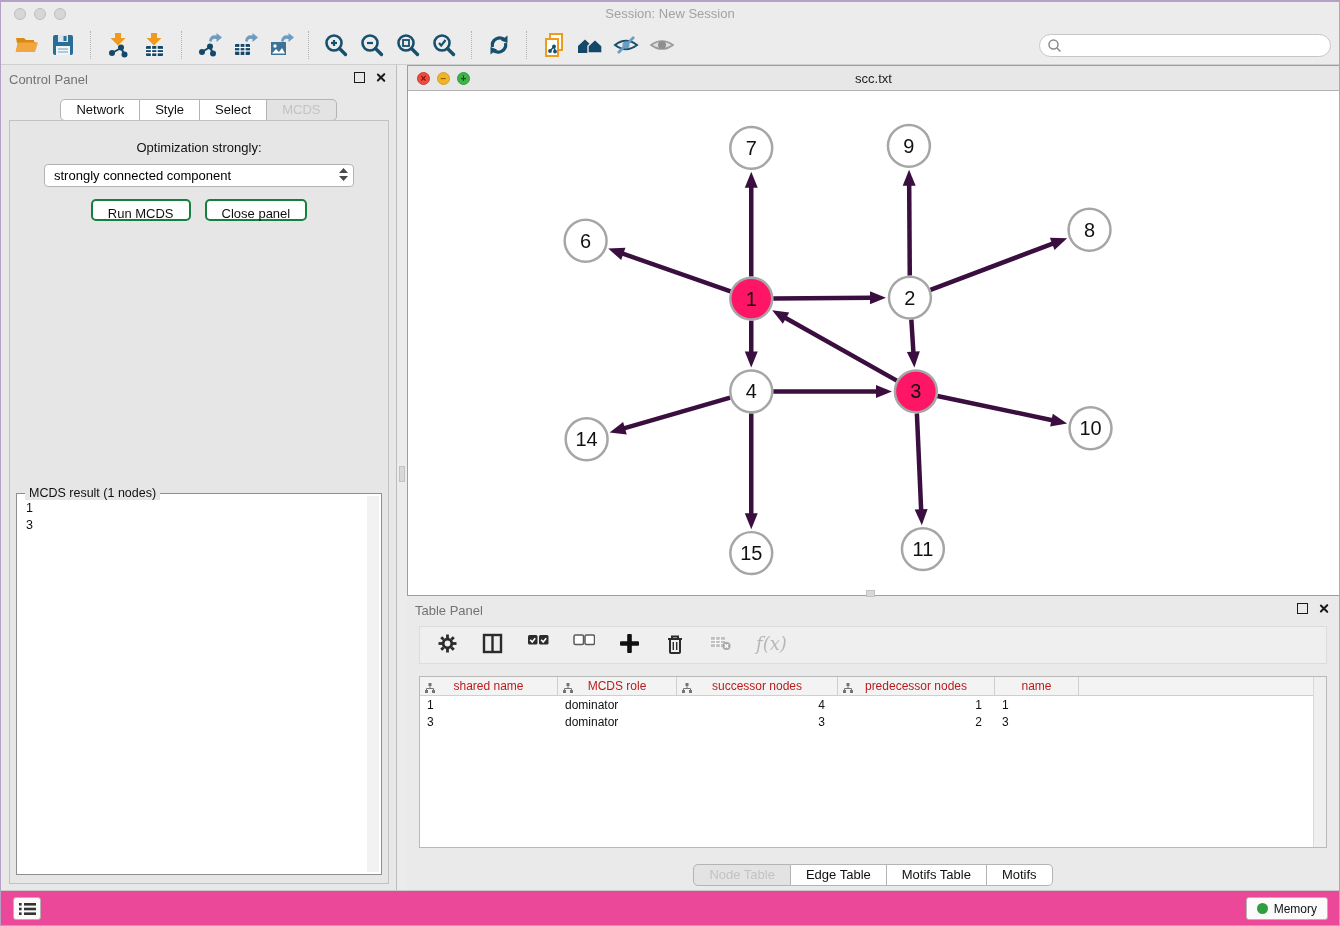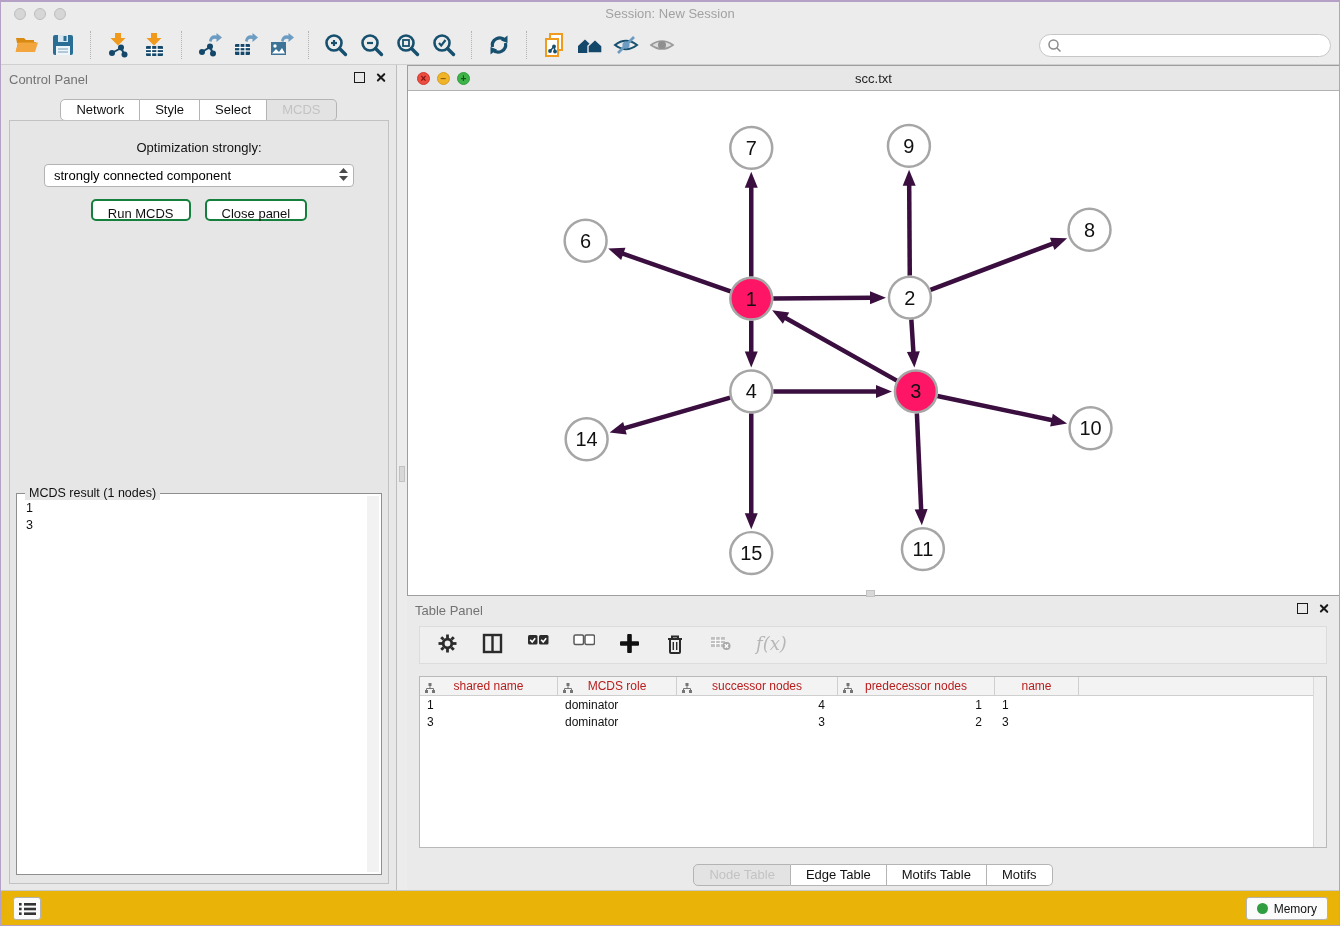--- a/index.html
+++ b/index.html
@@ -85,21 +85,21 @@
   .thead { display:flex; height:19px; background:#f3f3f3; border-bottom:1px solid #cfcfcf; font-size:12px; color:#b91c1c; }
   .hcell { position:relative; border-right:1px solid #cfcfcf; text-align:center; line-height:18px; }
   .hcell .hicon { position:absolute; left:5px; top:4px; }
   .trow { display:flex; height:17px; align-items:center; font-size:12px; color:#111; }
   .tcell { overflow:hidden; white-space:nowrap; }
   .tp-scroll { position:absolute; right:0; top:0; bottom:0; width:13px; background:#efefef;
                border-left:1px solid #dadada; }
   .tp-tabs { position:absolute; left:0; right:0; top:268px; display:flex; justify-content:center; }
 
   
-  .statusbar { position:absolute; left:0; right:0; bottom:0; height:35px; background:#eab308;
+  .statusbar { position:absolute; left:0; right:0; bottom:0; height:35px; background:#ec4899;
                border-top:1px solid #c9c9c9; }
   .sb-list-btn { position:absolute; left:12px; top:6px; width:28px; height:23px; background:#fbfbfb;
                  border:1px solid #b3b3b3; border-radius:3px; display:flex; align-items:center; justify-content:center; }
   .memory-btn { position:absolute; right:11px; top:6px; height:23px; padding:0 10px; background:#fbfbfb;
                 border:1px solid #b3b3b3; border-radius:3px; display:flex; align-items:center; gap:6px;
                 font-size:12px; color:#111; }
   .mem-dot { width:11px; height:11px; border-radius:50%; background:#2f9e41; }
 
   
   .v-handle { position:absolute; left:398px; top:464px; width:6px; height:16px; background:#d8d8d8; border:1px solid #c2c2c2; }

